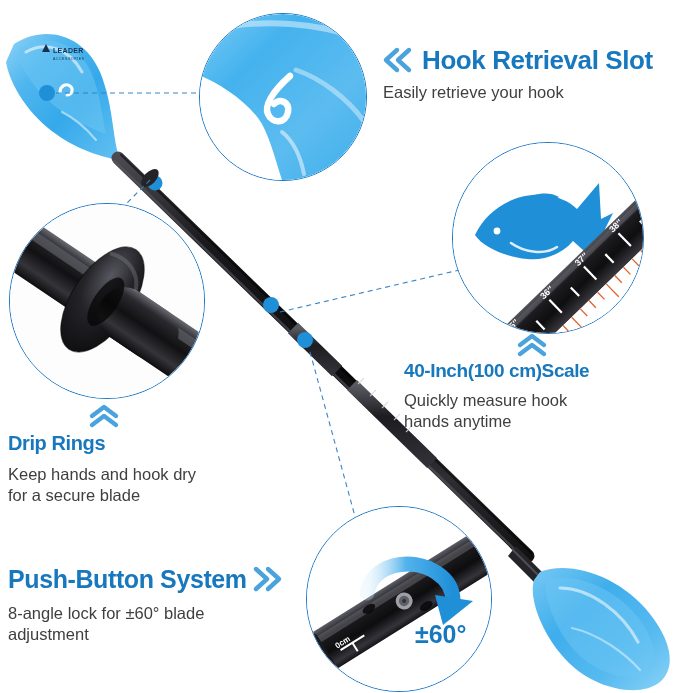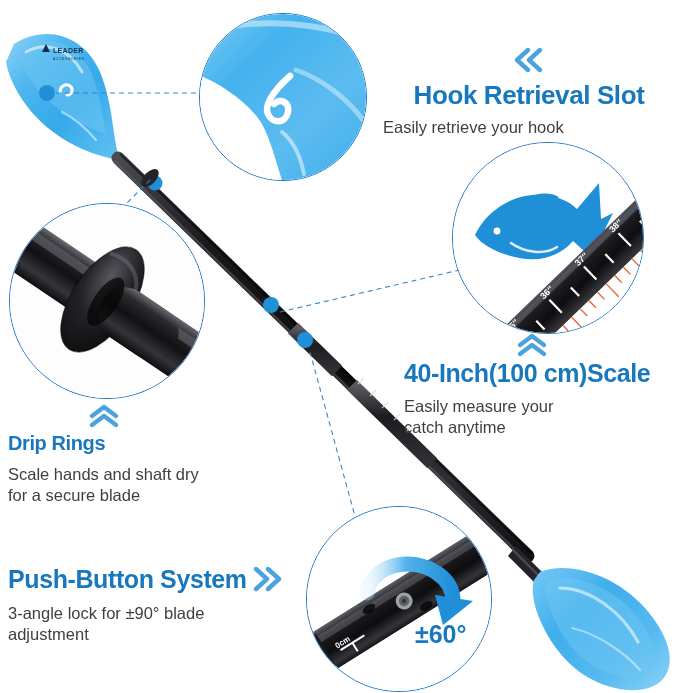--- a/index.html
+++ b/index.html
@@ -297,55 +297,55 @@
       <g>
         <path d="M 60 86 C 64 58, 104 48, 130 66 C 142 74, 146 84, 146 94" stroke="url(#arrowG)" stroke-width="15" fill="none" stroke-linecap="round"></path>
         <path d="M 128 88 L 166 94 L 136 118 Z" fill="#1f8fd8"></path>
       </g>
 
       <text x="108" y="136" fill="#1878be" font-size="25" font-weight="bold" font-family="Liberation Sans, sans-serif">±60°</text>
     </svg>
   </div>
 
   <div class="abs" style="left:383px;top:47px;width:292px;">
-    <div style="display:flex;align-items:center;gap:9px;flex-direction:column;">
+    <div style="display:flex;align-items:center;gap:9px;">
       <svg class="chev" width="30" height="26" viewBox="0 0 30 26">
         <path d="M 14 3 L 3 13 L 14 23" stroke="#4aa3dd" stroke-width="4.4" fill="none" stroke-linecap="round" stroke-linejoin="round"></path>
         <path d="M 26 3 L 15 13 L 26 23" stroke="#4aa3dd" stroke-width="4.4" fill="none" stroke-linecap="round" stroke-linejoin="round"></path>
       </svg>
       <div class="heading" style="font-size:26px;">Hook Retrieval Slot</div>
     </div>
     <div class="sub" style="margin-top:9px;">Easily retrieve your hook</div>
   </div>
 
   <div class="abs" style="left:404px;top:333px;width:275px;">
     <svg class="chev" width="32" height="24" viewBox="0 0 32 24" style="margin-left:112px;">
       <path d="M 4 12 L 16 3 L 28 12" stroke="#4aa3dd" stroke-width="4.4" fill="none" stroke-linecap="round" stroke-linejoin="round"></path>
       <path d="M 4 21 L 16 12 L 28 21" stroke="#4aa3dd" stroke-width="4.4" fill="none" stroke-linecap="round" stroke-linejoin="round"></path>
     </svg>
-    <div class="heading" style="font-size:25px;margin-top:4px;">40-Inch(100 cm)Scale</div>
-    <div class="sub" style="margin-top:10px;">Easily measure your</div>
-    <div class="sub">catch anytime</div>
+    <div class="heading" style="font-size:19px;margin-top:4px;">40-Inch(100 cm)Scale</div>
+    <div class="sub" style="margin-top:10px;">Quickly measure hook</div>
+    <div class="sub">hands anytime</div>
   </div>
 
   <div class="abs" style="left:8px;top:404px;width:260px;">
     <svg class="chev" width="32" height="24" viewBox="0 0 32 24" style="margin-left:80px;">
       <path d="M 4 12 L 16 3 L 28 12" stroke="#4aa3dd" stroke-width="4.4" fill="none" stroke-linecap="round" stroke-linejoin="round"></path>
       <path d="M 4 21 L 16 12 L 28 21" stroke="#4aa3dd" stroke-width="4.4" fill="none" stroke-linecap="round" stroke-linejoin="round"></path>
     </svg>
     <div class="heading" style="font-size:20px;margin-top:5px;">Drip Rings</div>
-    <div class="sub" style="margin-top:11px;">Scale hands and shaft dry</div>
+    <div class="sub" style="margin-top:11px;">Keep hands and hook dry</div>
     <div class="sub">for a secure blade</div>
   </div>
 
   <div class="abs" style="left:8px;top:566px;width:300px;">
     <div style="display:flex;align-items:flex-end;gap:5px;">
       <div class="heading" style="font-size:25px;">Push-Button System</div>
       <svg class="chev" width="30" height="26" viewBox="0 0 30 26">
         <path d="M 4 3 L 15 13 L 4 23" stroke="#4aa3dd" stroke-width="4.4" fill="none" stroke-linecap="round" stroke-linejoin="round"></path>
         <path d="M 16 3 L 27 13 L 16 23" stroke="#4aa3dd" stroke-width="4.4" fill="none" stroke-linecap="round" stroke-linejoin="round"></path>
       </svg>
     </div>
-    <div class="sub" style="margin-top:11px;">3-angle lock for ±90° blade</div>
+    <div class="sub" style="margin-top:11px;">8-angle lock for ±60° blade</div>
     <div class="sub">adjustment</div>
   </div>
 
 </div>
 
 </body></html>

